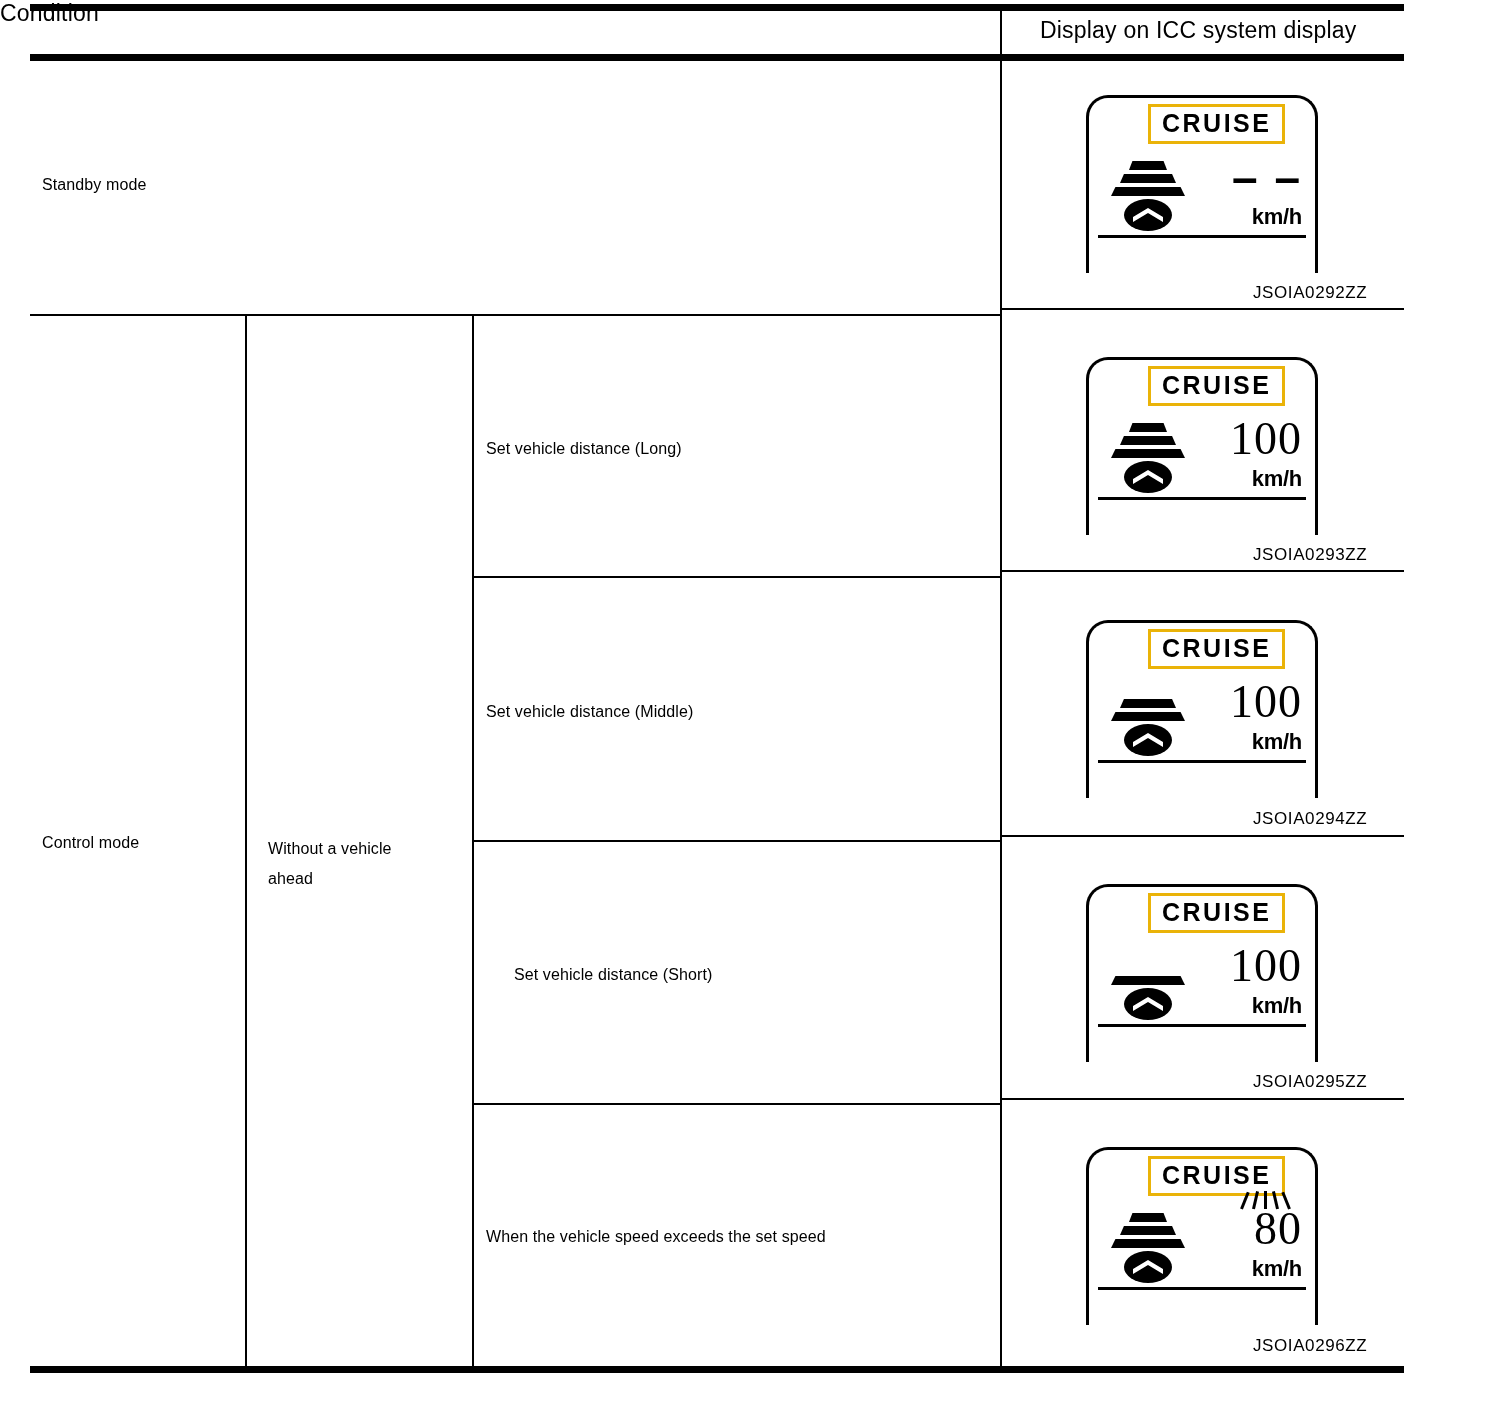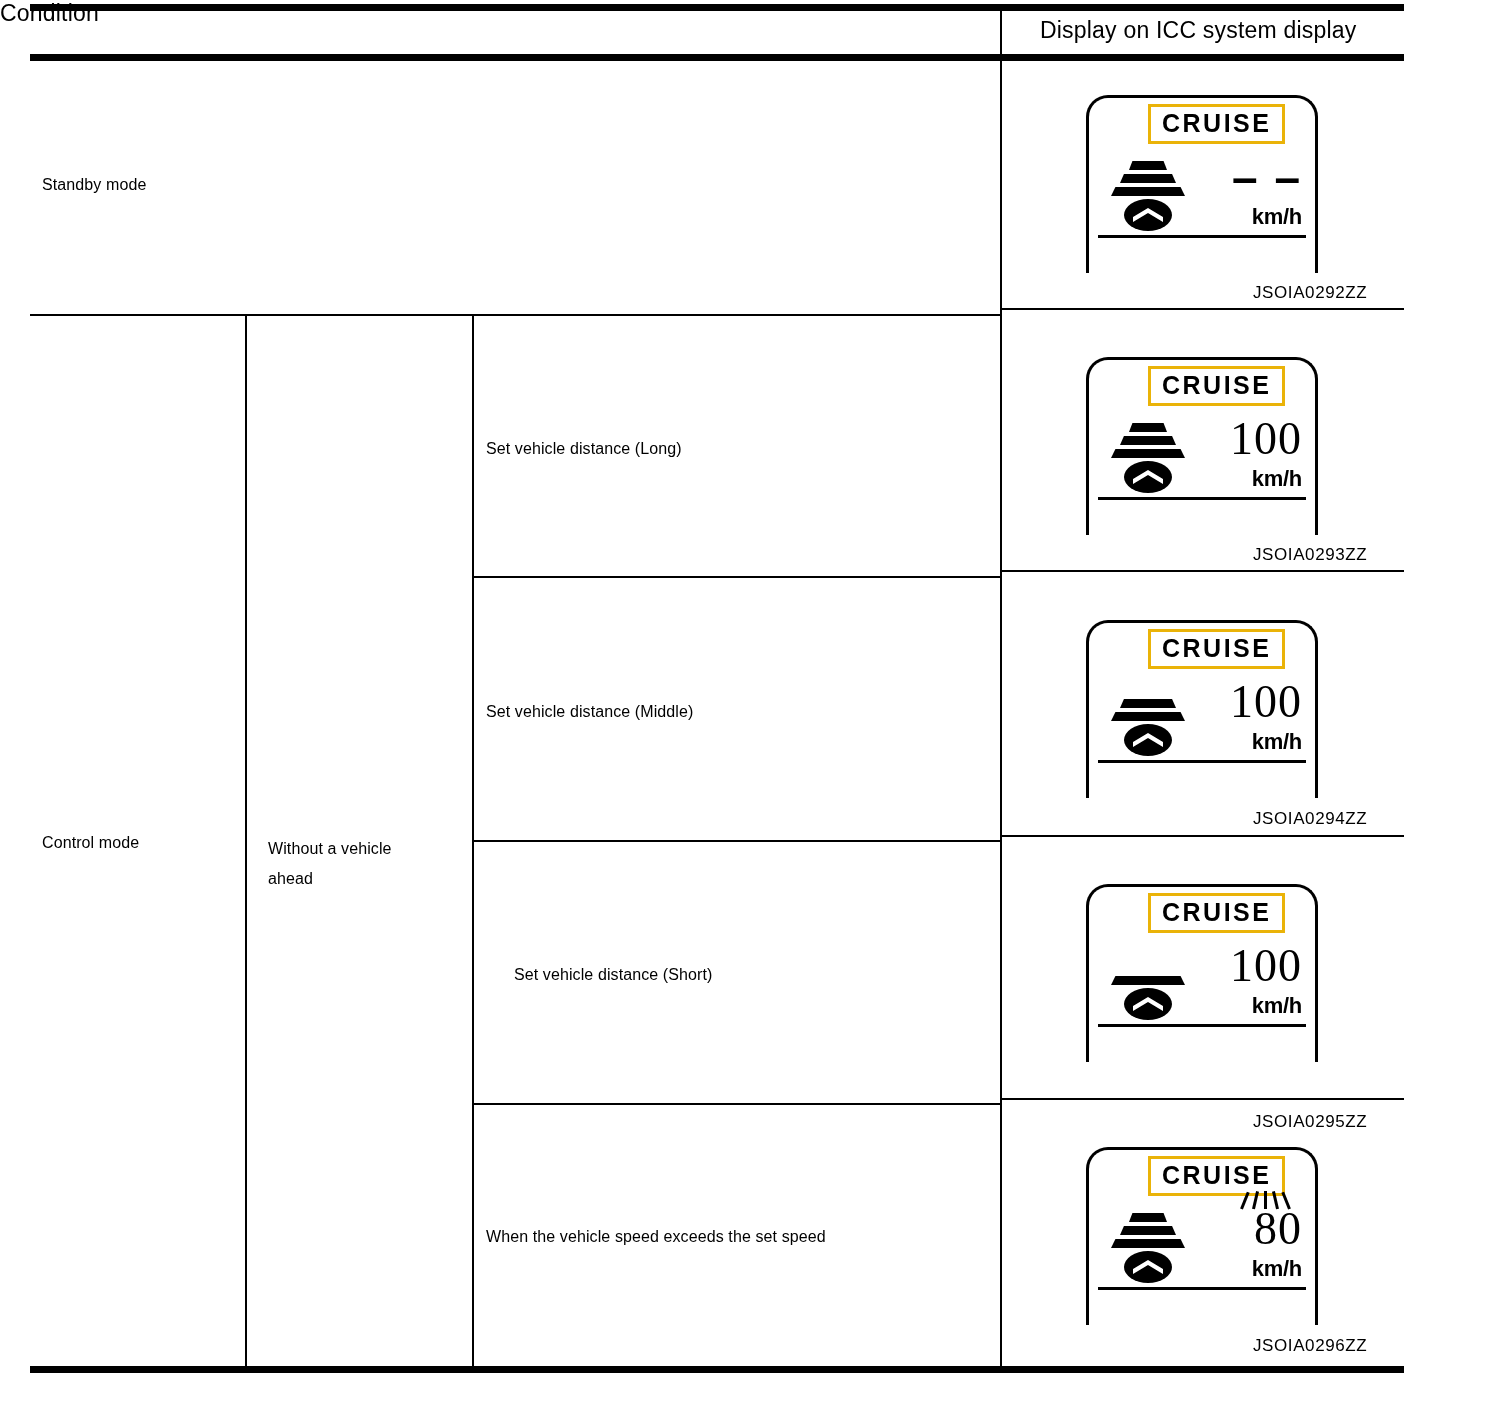--- a/index.html
+++ b/index.html
@@ -339,21 +339,21 @@
       <div class="bar bar-3" style="top:26px;"></div>
       <div class="car-ellipse" style="top:38px;"></div>
       <div class="car-chevron" style="top:47px;"></div>
     </div>
     <div class="speed-block">
       <div class="speed-num">100</div>
       <div class="speed-unit">km/h</div>
     </div>
     <div class="baseline"></div>
   </div>
-  <div class="caption" style="left:1253px; top:1072px;margin-top:40px;">JSOIA0295ZZ</div>
+  <div class="caption" style="left:1253px; top:1072px;">JSOIA0295ZZ</div>
 
   <div class="cell-text" style="left:486px; top:1222px;">When the vehicle speed exceeds the set speed</div>
 
   <div class="panel" style="left:1086px; top:1147px;">
     <div class="panel-frame">
       <div class="edge-top"></div>
       <div class="edge-l"></div>
       <div class="edge-r"></div>
     </div>
     <div class="cruise-box">CRUISE</div>

